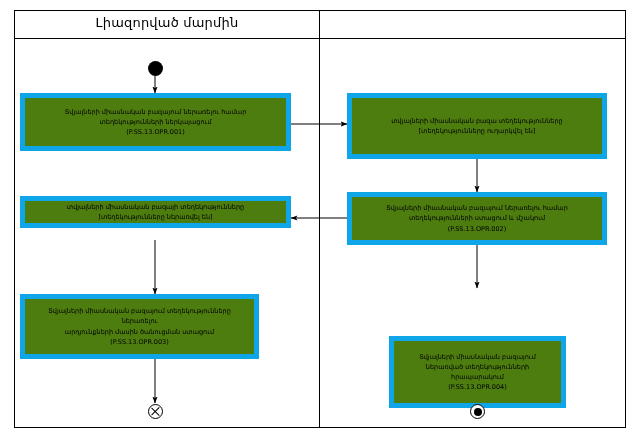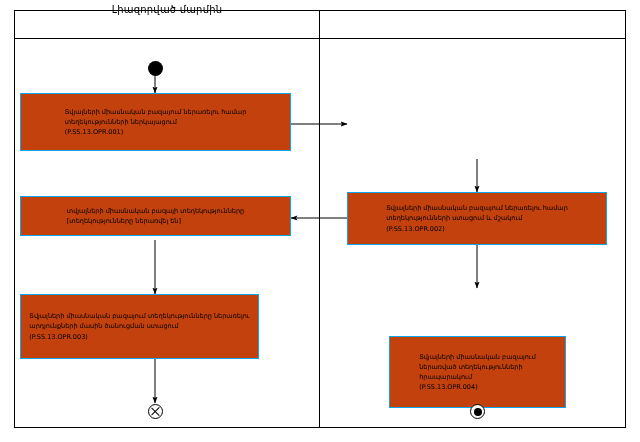--- a/index.html
+++ b/index.html
@@ -37,37 +37,38 @@
   .lane-header-rule {
     position: absolute;
     left: 14px;
     top: 38px;
     width: 612px;
     height: 1px;
     background: #000000;
   }
   .lane-title {
     position: absolute;
-    top: 4px;
-    font-size: 10px;
+    top: 15px;
+    font-size: 13px;
     color: #000000;
     text-align: center;
     letter-spacing: 0.2px;
   }
   .lane-title.left { left: 15px; width: 304px; }
   .lane-title.right { left: 320px; width: 305px; }
 
   .activity {
     position: absolute;
-    border: 1px solid #0ea5e9;
-    box-sizing: border-box;
-    background: #c2410c;
+    border: 5px solid #0ea5e9;
+    box-sizing: border-box;
+    background: #4d7c0f;
     display: flex;
     align-items: center;
     justify-content: center;
+    text-align: center;
     padding: 4px 6px;
   }
   .activity .act-text {
     font-size: 6.5px;
     line-height: 1.55;
     color: #000000;
     white-space: pre-line;
   }
 
   .node-initial {
@@ -161,28 +162,32 @@
   </svg>
 
   <div class="node-initial" style="left:148px; top:61px;"></div>
 
   <div class="activity" style="left:20px; top:93px; width:271px; height:58px;">
     <div class="act-text">Տվյալների միասնական բազայում ներառելու համար
 տեղեկությունների ներկայացում
 (P.SS.13.OPR.001)</div>
   </div>
 
+  <div class="activity" style="left:347px; top:93px; width:260px; height:66px;">
+    <div class="act-text">տվյալների միասնական բազա տեղեկությունները
+[տեղեկությունները ուղարկվել են]</div>
+  </div>
 
   <div class="activity" style="left:347px; top:192px; width:260px; height:53px;">
     <div class="act-text">Տվյալների միասնական բազայում ներառելու համար
 տեղեկությունների ստացում և մշակում
 (P.SS.13.OPR.002)</div>
   </div>
 
-  <div class="activity" style="left:20px; top:196px; width:271px; height:40px;">
+  <div class="activity" style="left:20px; top:196px; width:271px; height:32px;">
     <div class="act-text">տվյալների միասնական բազայի տեղեկությունները
 [տեղեկությունները ներառվել են]</div>
   </div>
 
   <div class="activity" style="left:20px; top:294px; width:239px; height:65px;">
     <div class="act-text">Տվյալների միասնական բազայում տեղեկությունները ներառելու
 արդյունքների մասին ծանուցման ստացում
 (P.SS.13.OPR.003)</div>
   </div>
 

